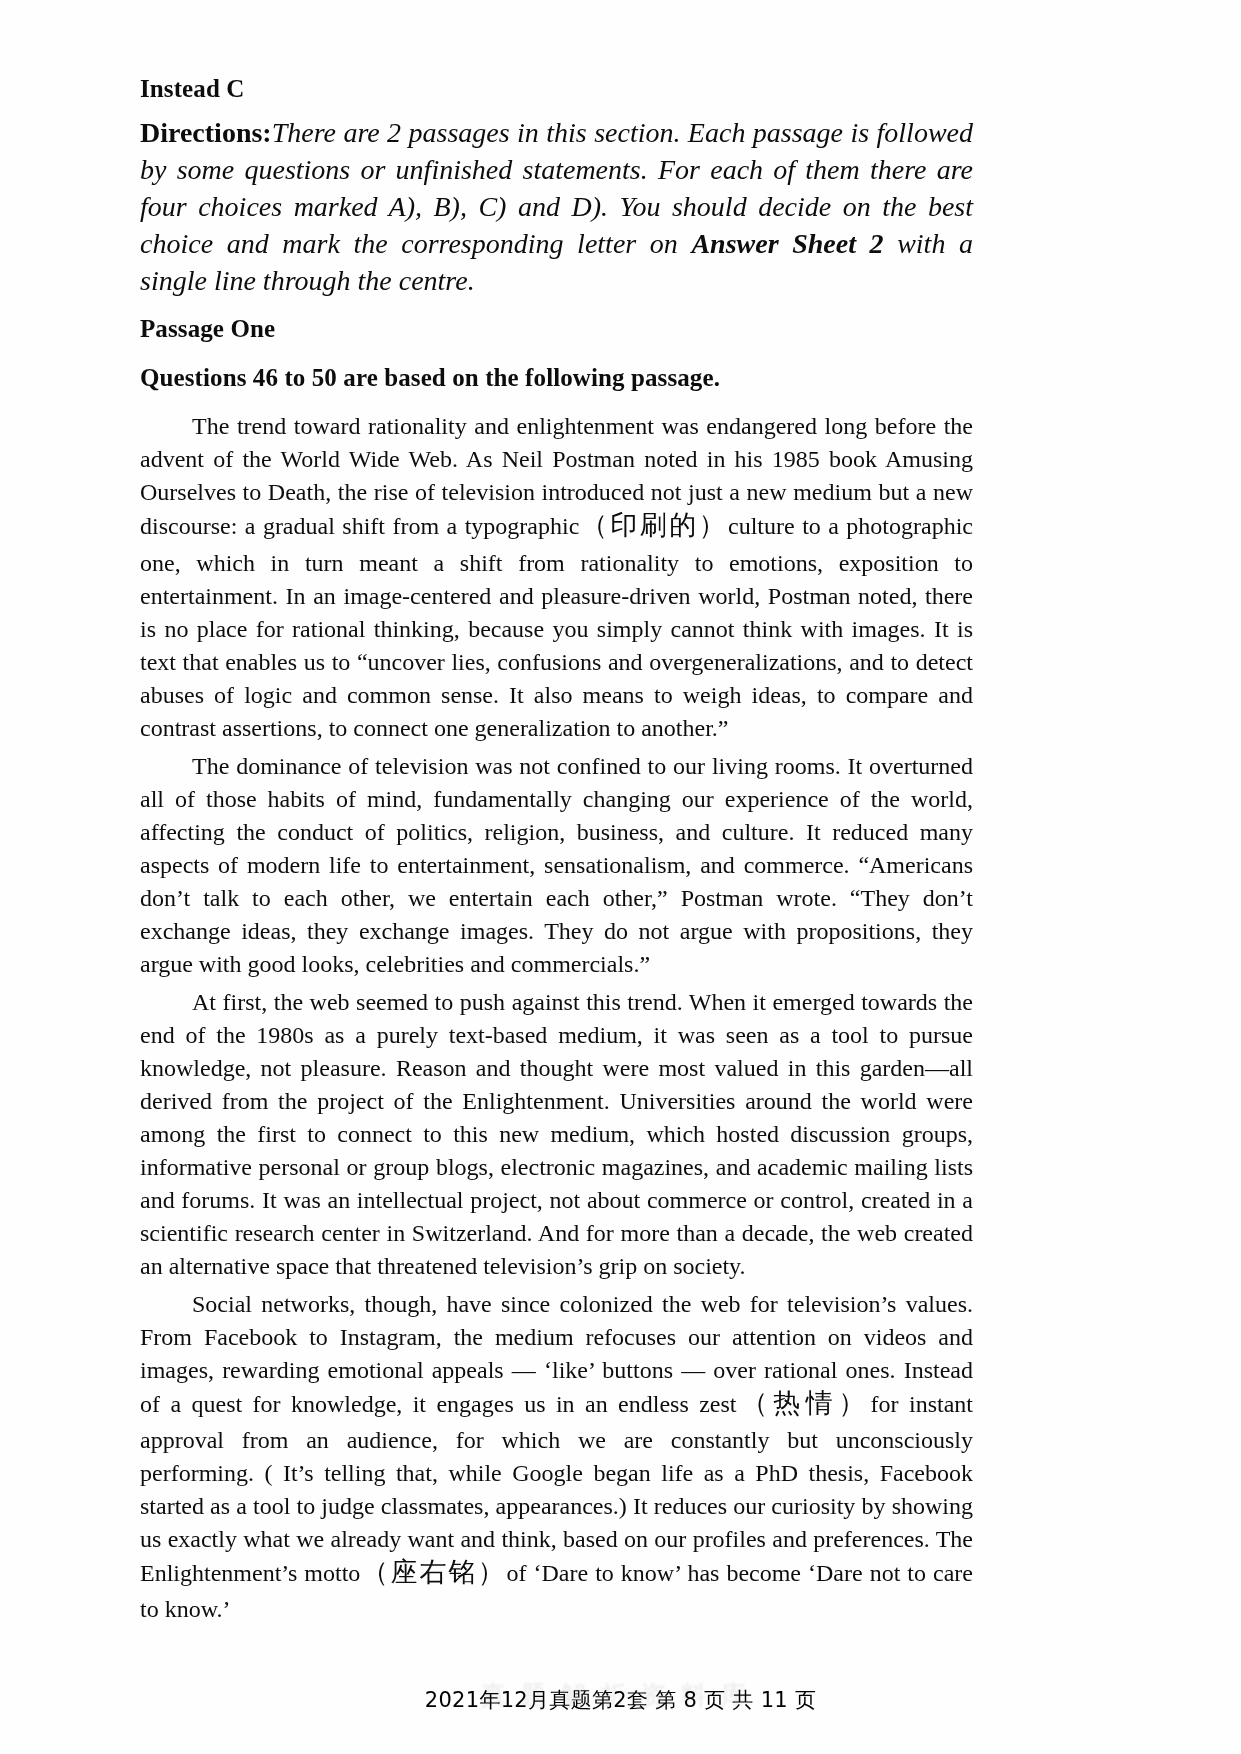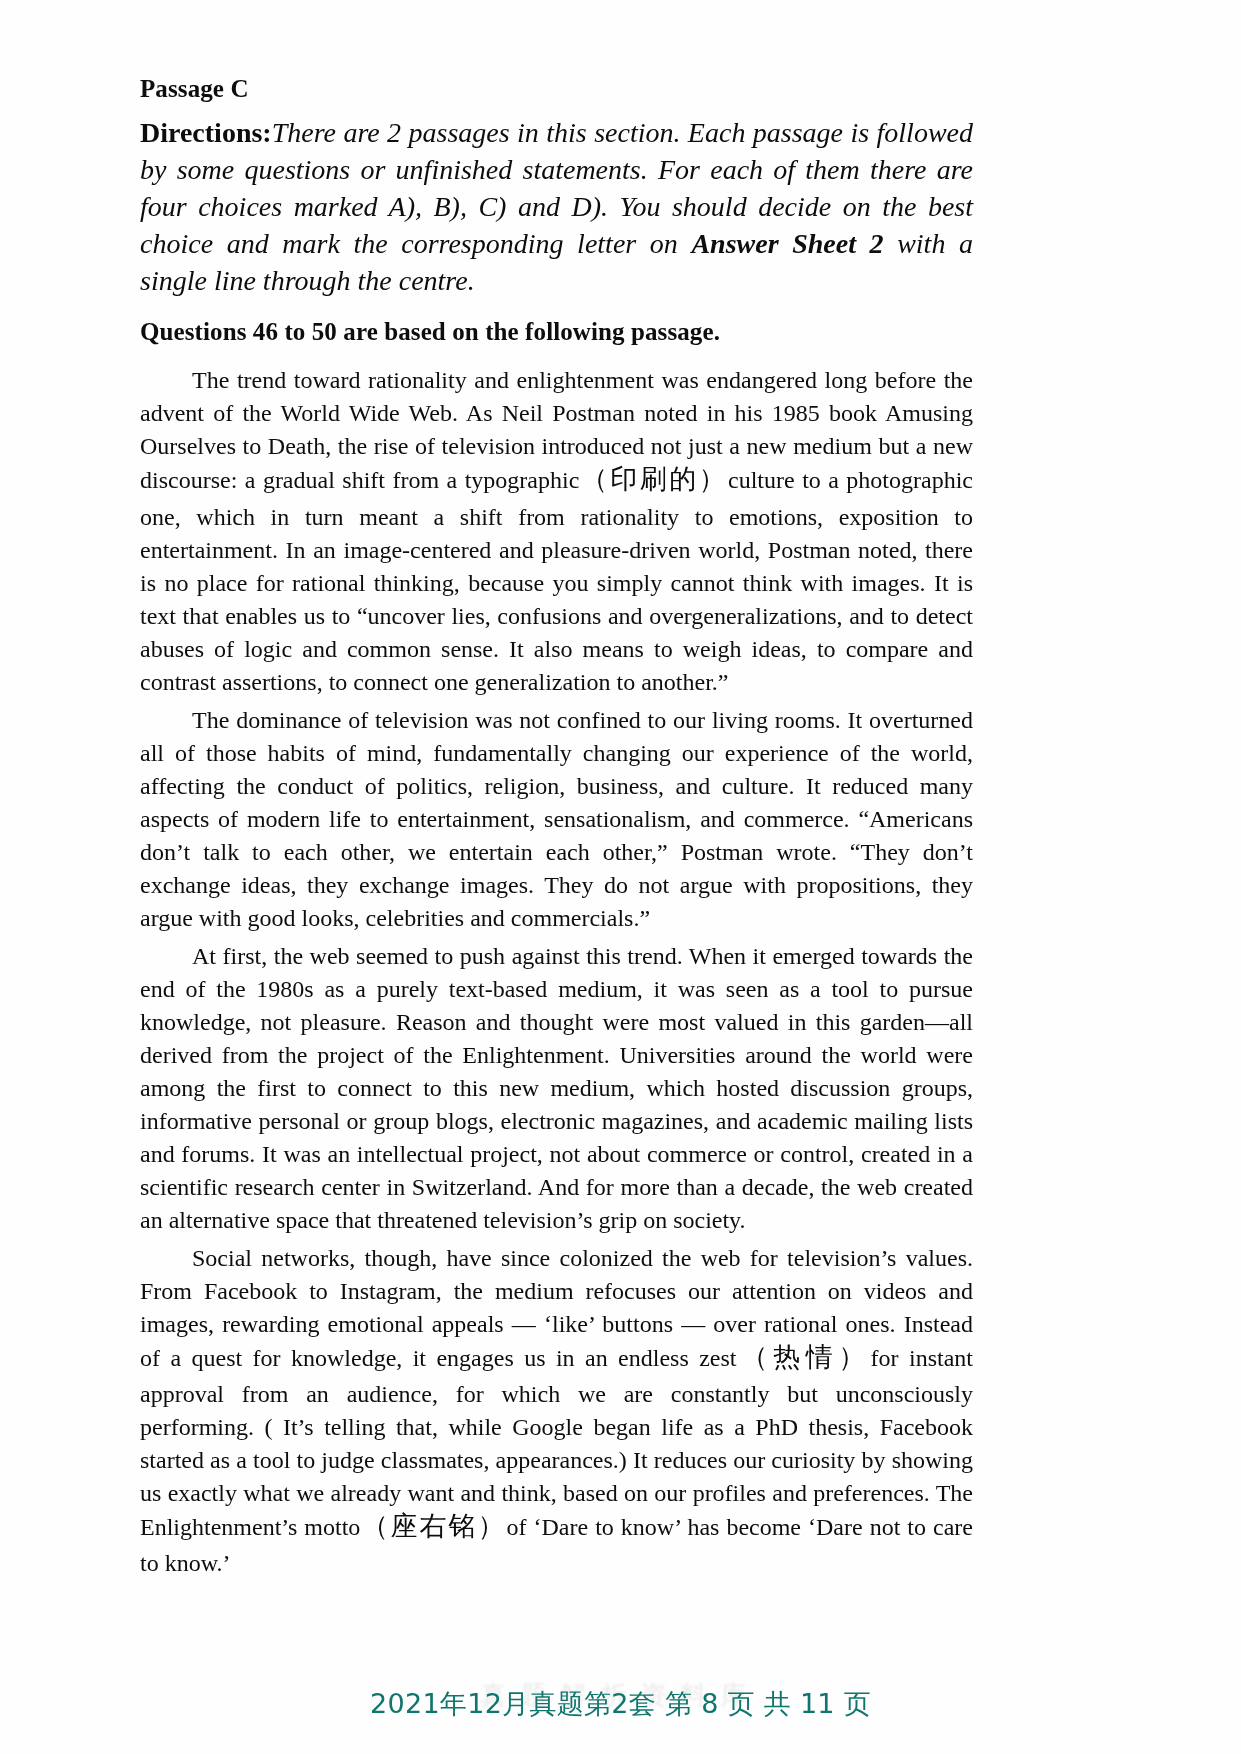--- a/index.html
+++ b/index.html
@@ -86,22 +86,22 @@
   .footer {
     position: absolute;
     left: 0;
     top: 1686px;
     width: 1241px;
     text-align: center;
   }
   .footer-text {
     display: inline-block;
     font-family: "DejaVu Sans", "Liberation Sans", sans-serif;
-    font-size: 27px;
-    color: #0f766e;
+    font-size: 21px;
+    color: #000000;
     letter-spacing: 0.3px;
     position: relative;
     z-index: 2;
   }
   .watermark {
     position: absolute;
     left: 0;
     top: 1678px;
     width: 1241px;
     text-align: center;
@@ -118,26 +118,27 @@
     white-space: nowrap;
   }
 </style>
 </head>
 <body>
 
 <div class="page">
 
   <div class="content">
 
-    <div class="heading heading-section">Passage C</div>
+    <div class="heading heading-section">Instead C</div>
 
     <div class="directions">
       <span class="lead">Directions:</span><span class="it">There are 2 passages in this section. Each passage is followed by some questions or unfinished statements. For each of them there are four choices marked A), B), C) and D). You should decide on the best choice and mark the corresponding letter on </span><span class="bi">Answer Sheet 2</span><span class="it"> with a single line through the centre.</span>
     </div>
 
+    <div class="heading heading-passage">Passage One</div>
 
     <div class="heading heading-questions">Questions 46 to 50 are based on the following passage.</div>
 
     <div id="passage-body">
         <p class="body"><span>The trend toward rationality and enlightenment was endangered long before the advent of the World Wide Web. As Neil Postman noted in his 1985 book Amusing Ourselves to Death, the rise of television introduced not just a new medium but a new discourse: a gradual shift from a </span><span class="it">typographic</span><span class="cn">（印刷的）</span><span>culture to a photographic one, which in turn meant a shift from rationality to emotions, exposition to entertainment. In an image-centered and pleasure-driven world, Postman noted, there is no place for rational thinking, because you simply cannot think with images. It is text that enables us to “uncover lies, confusions and overgeneralizations, and to detect abuses of logic and common sense. It also means to weigh ideas, to compare and contrast assertions, to connect one generalization to another.”</span></p>
         <p class="body"><span>The dominance of television was not confined to our living rooms. It overturned all of those habits of mind, fundamentally changing our experience of the world, affecting the conduct of politics, religion, business, and culture. It reduced many aspects of modern life to entertainment, sensationalism, and commerce. “Americans don’t talk to each other, we entertain each other,” Postman wrote. “They don’t exchange ideas, they exchange images. They do not argue with propositions, they argue with good looks, celebrities and commercials.”</span></p>
         <p class="body"><span>At first, the web seemed to push against this trend. When it emerged towards the end of the 1980s as a purely text-based medium, it was seen as a tool to pursue knowledge, not pleasure. Reason and thought were most valued in this garden—all derived from the project of the Enlightenment. Universities around the world were among the first to connect to this new medium, which hosted discussion groups, informative personal or group blogs, electronic magazines, and academic mailing lists and forums. It was an intellectual project, not about commerce or control, created in a scientific research center in Switzerland. And for more than a decade, the web created an alternative space that threatened television’s grip on society.</span></p>
         <p class="body tight"><span>Social networks, though, have since colonized the web for television’s values. From Facebook to Instagram, the medium refocuses our attention on videos and images, rewarding emotional appeals — ‘like’ buttons — over rational ones. Instead of a quest for knowledge, it engages us in an endless </span><span class="it">zest</span><span class="cn">（热情）</span><span>for instant approval from an audience, for which we are constantly but unconsciously performing. ( It’s telling that, while Google began life as a PhD thesis, Facebook started as a tool to judge classmates, appearances.) It reduces our curiosity by showing us exactly what we already want and think, based on our profiles and preferences. The Enlightenment’s </span><span class="it">motto</span><span class="cn">（座右铭）</span><span>of ‘Dare to know’ has become ‘Dare not to care to know.’</span></p>
       </div>
 

